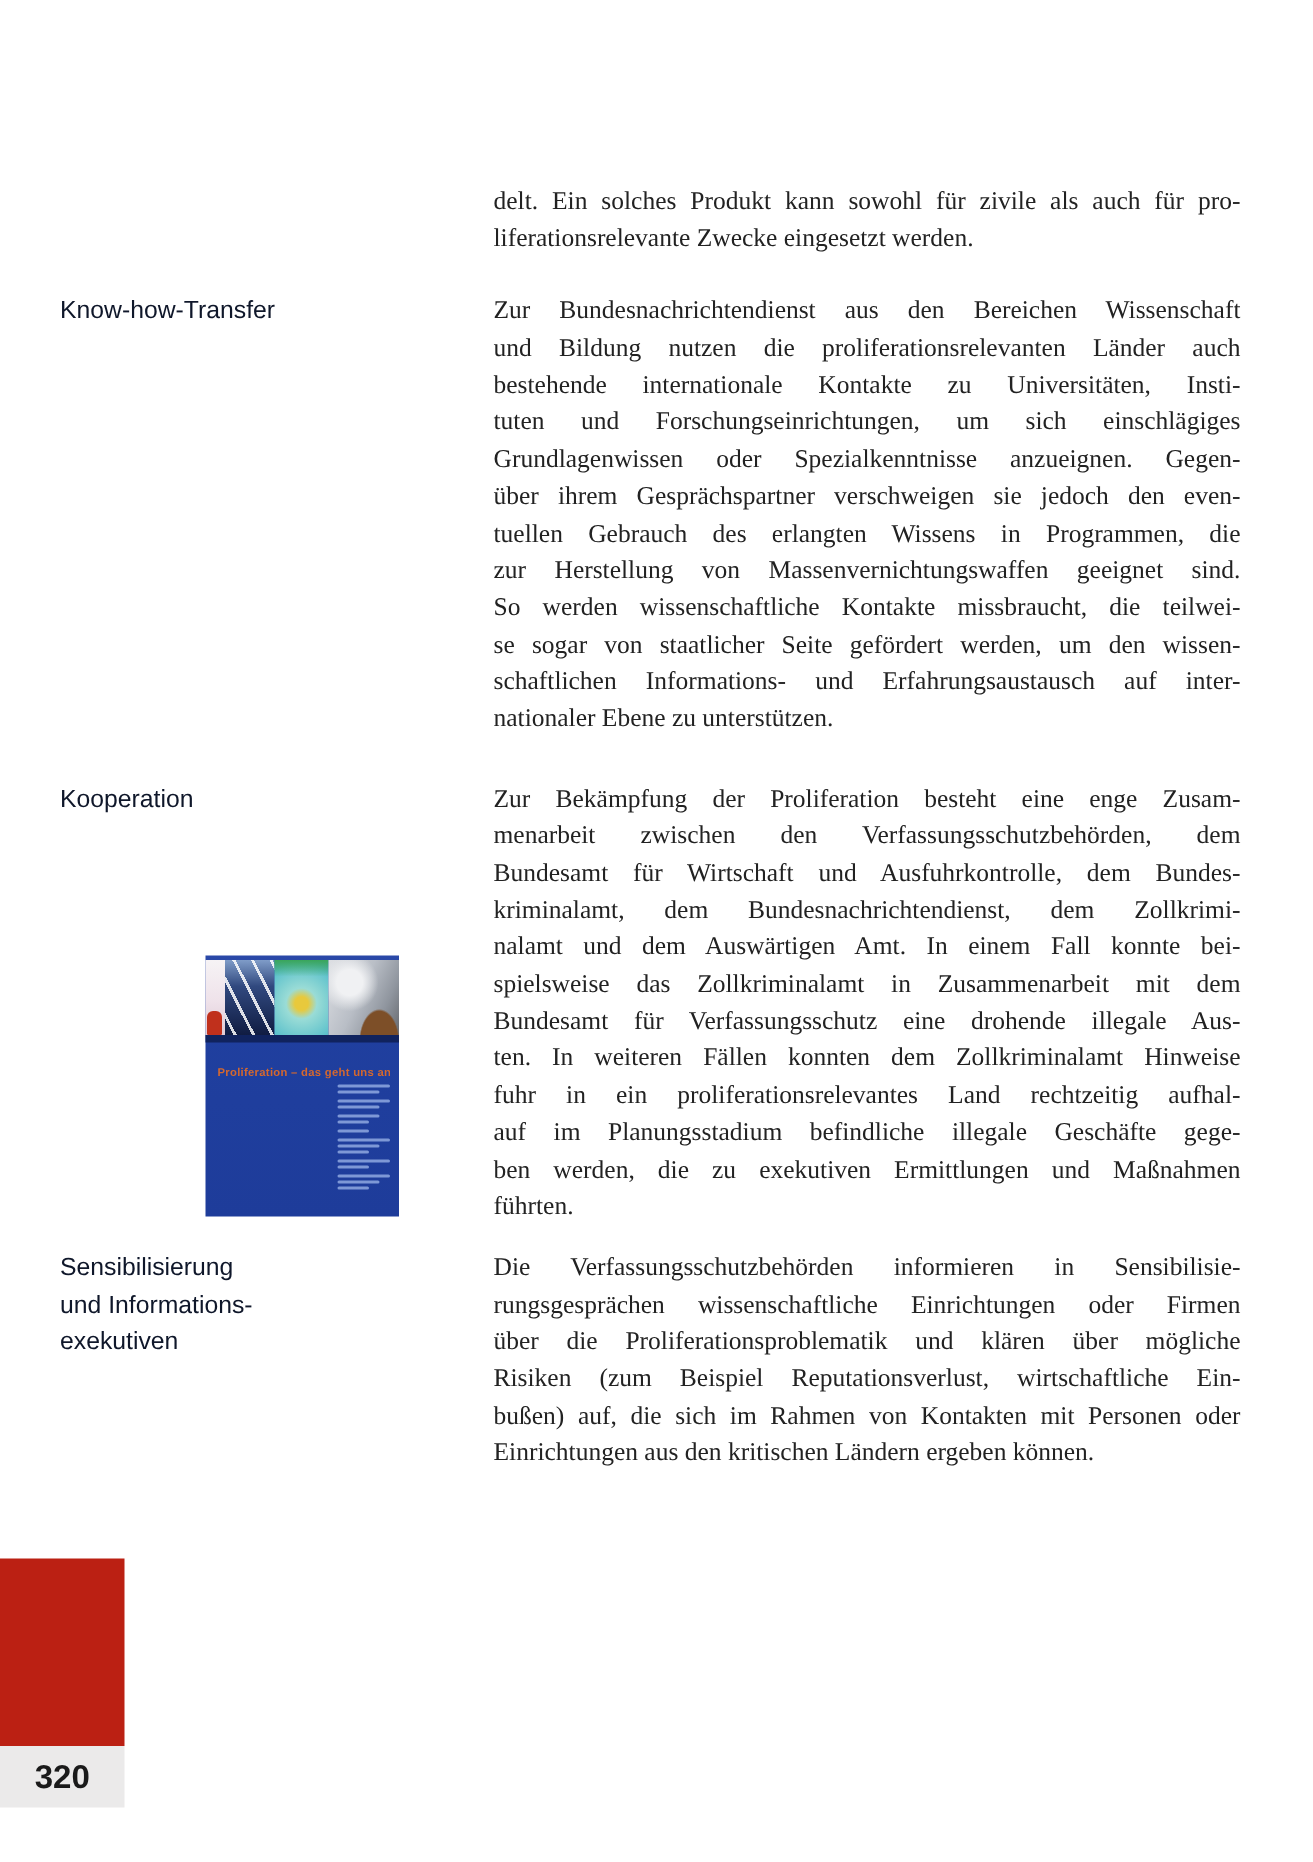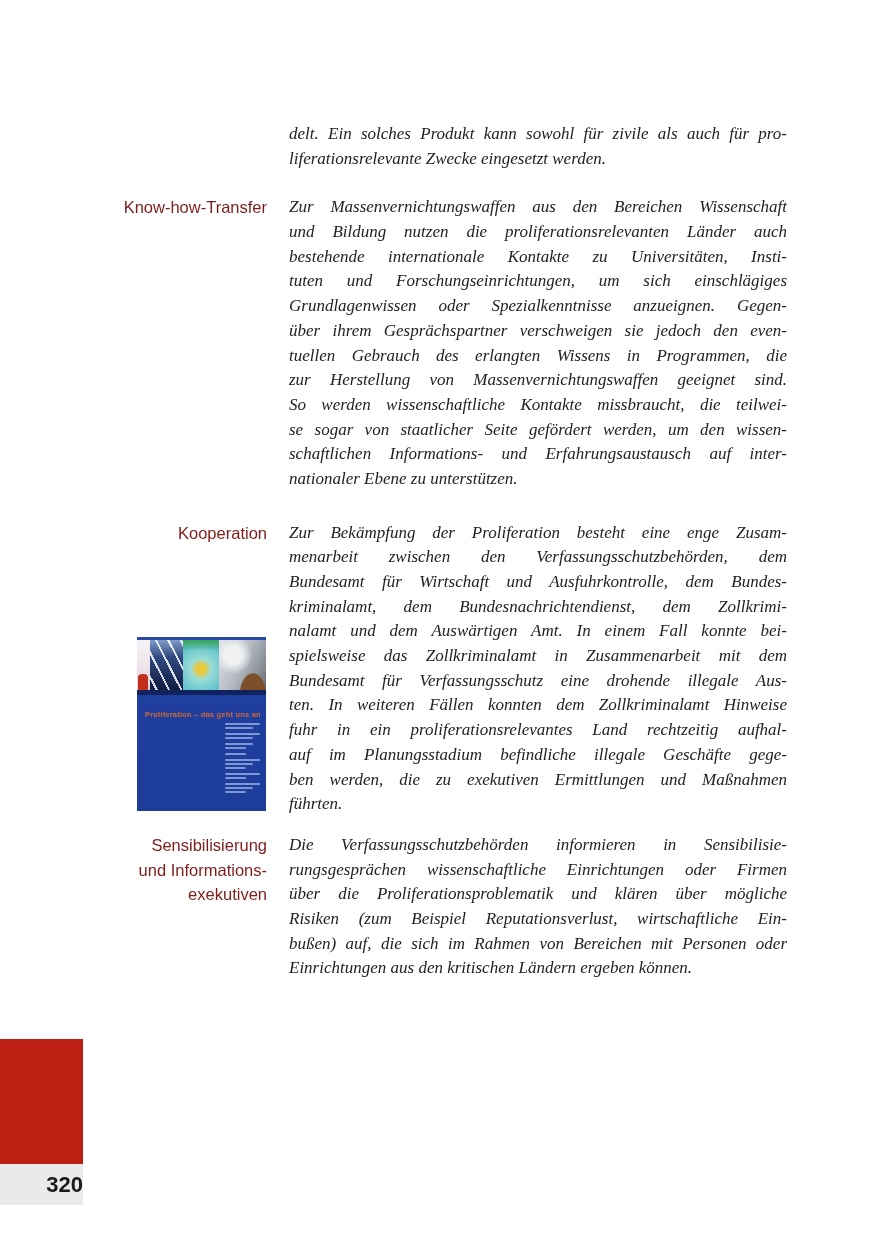--- a/index.html
+++ b/index.html
@@ -7,29 +7,29 @@
     width:875px;height:1241px;position:relative;background:#ffffff;
     font-family:"Liberation Serif", serif;overflow:hidden;
   }
   
   #rows{position:absolute;left:0;top:122px;width:789px;}
   .row{display:flex;align-items:flex-start;}
   .row:nth-child(2){margin-top:24px;}
   .row:nth-child(3){margin-top:29px;}
   .row:nth-child(4){margin-top:16px;}
   .label-col{
-    width:267px;flex:0 0 267px;text-align:right;color:#7f1d1d;
+    width:267px;flex:0 0 267px;text-align:left;color:#0f172a;
     font-family:"Liberation Sans", sans-serif;
-    font-size:16.5px;line-height:24.7px;
+    font-size:16.5px;line-height:24.7px;padding-left:40px;
   }
   .body-col{
     width:498px;flex:0 0 498px;margin-left:22px;color:#222222;
     font-size:17px;line-height:24.7px;
   }
-  .tline{text-align:justify;text-align-last:justify;height:24.7px;overflow:hidden;font-style:italic;}
+  .tline{text-align:justify;text-align-last:justify;height:24.7px;overflow:hidden;}
   .tline.last{text-align-last:left;}
   
   #cover{
     position:absolute;left:137px;top:637px;width:129px;height:174px;
     background:linear-gradient(180deg,#2b49a8 0%,#2040a0 12%,#1e3c9a 100%);
   }
   #cover .strip{
     position:absolute;left:0;top:3px;width:129px;height:50px;display:flex;
   }
   .seg1{position:relative;width:13px;height:100%;
@@ -58,21 +58,21 @@
     filter:blur(.45px);letter-spacing:.2px;white-space:nowrap;overflow:hidden;
   }
   #cover .toc{position:absolute;left:88px;top:86px;width:35px;}
   .toc-group{margin-bottom:4px;}
   .toc-line{height:2px;margin-bottom:2px;background:#8fa8e0;border-radius:1px;opacity:.85;}
   .toc-line.w1{width:100%;}.toc-line.w2{width:80%;}.toc-line.w3{width:60%;}
   
   #red-block{position:absolute;left:0;top:1039px;width:83px;height:125px;background:#bb2013;}
   #page-number-box{
     position:absolute;left:0;top:1164px;width:83px;height:41px;background:#ebeaea;
-    display:flex;align-items:center;justify-content:flex-end;
+    display:flex;align-items:center;justify-content:center;
     font-family:"Liberation Sans", sans-serif;font-weight:bold;font-size:22px;color:#1a1a1a;
   }
 </style>
 </head>
 <body>
 
 <main>
 
   <div id="rows">
       <div class="row">
@@ -80,21 +80,21 @@
         <div class="body-col">
           <div class="tline">delt. Ein solches Produkt kann sowohl für zivile als auch für pro-</div>
           <div class="tline last">liferationsrelevante Zwecke eingesetzt werden.</div>
         </div>
       </div>
       <div class="row">
         <div class="label-col">
           <div class="label-line">Know-how-Transfer</div>
         </div>
         <div class="body-col">
-          <div class="tline">Zur Massenvernichtungswaffen aus den Bereichen Wissenschaft</div>
+          <div class="tline">Zur Bundesnachrichtendienst aus den Bereichen Wissenschaft</div>
           <div class="tline">und Bildung nutzen die proliferationsrelevanten Länder auch</div>
           <div class="tline">bestehende internationale Kontakte zu Universitäten, Insti-</div>
           <div class="tline">tuten und Forschungseinrichtungen, um sich einschlägiges</div>
           <div class="tline">Grundlagenwissen oder Spezialkenntnisse anzueignen. Gegen-</div>
           <div class="tline">über ihrem Gesprächspartner verschweigen sie jedoch den even-</div>
           <div class="tline">tuellen Gebrauch des erlangten Wissens in Programmen, die</div>
           <div class="tline">zur Herstellung von Massenvernichtungswaffen geeignet sind.</div>
           <div class="tline">So werden wissenschaftliche Kontakte missbraucht, die teilwei-</div>
           <div class="tline">se sogar von staatlicher Seite gefördert werden, um den wissen-</div>
           <div class="tline">schaftlichen Informations- und Erfahrungsaustausch auf inter-</div>
@@ -124,21 +124,21 @@
         <div class="label-col">
           <div class="label-line">Sensibilisierung</div>
           <div class="label-line">und Informations-</div>
           <div class="label-line">exekutiven</div>
         </div>
         <div class="body-col">
           <div class="tline">Die Verfassungsschutzbehörden informieren in Sensibilisie-</div>
           <div class="tline">rungsgesprächen wissenschaftliche Einrichtungen oder Firmen</div>
           <div class="tline">über die Proliferationsproblematik und klären über mögliche</div>
           <div class="tline">Risiken (zum Beispiel Reputationsverlust, wirtschaftliche Ein-</div>
-          <div class="tline">bußen) auf, die sich im Rahmen von Bereichen mit Personen oder</div>
+          <div class="tline">bußen) auf, die sich im Rahmen von Kontakten mit Personen oder</div>
           <div class="tline last">Einrichtungen aus den kritischen Ländern ergeben können.</div>
         </div>
       </div>
     </div>
 
   <div id="cover">
     <div class="strip">
       <div class="seg1">
         <div class="extinguisher"></div>
       </div>

